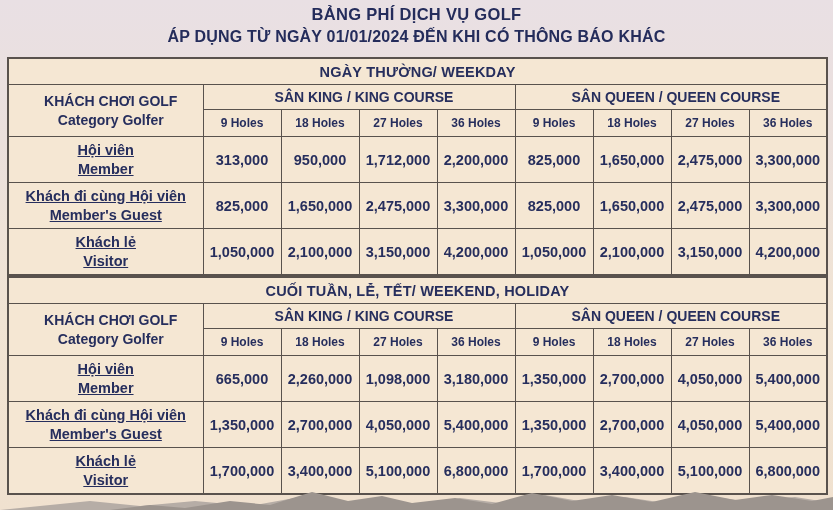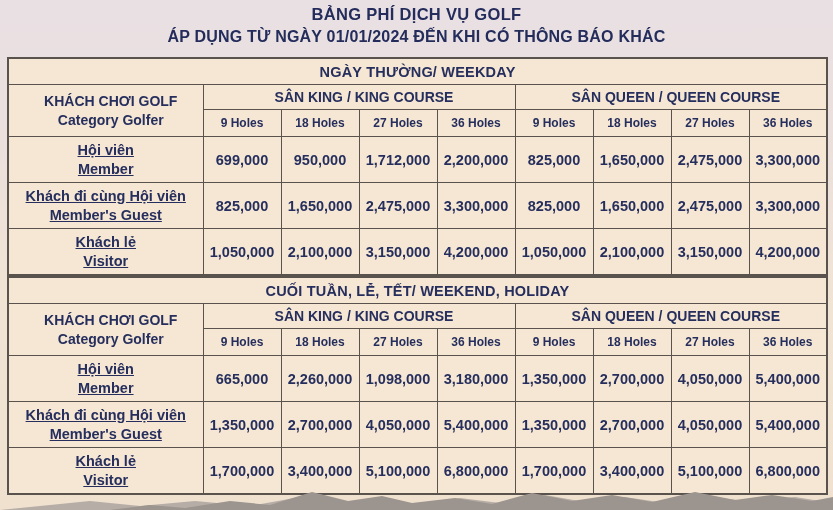--- a/index.html
+++ b/index.html
@@ -70,21 +70,21 @@
       <td>9 Holes</td>
       <td>18 Holes</td>
       <td>27 Holes</td>
       <td>36 Holes</td>
     </tr>
     <tr class="data-row">
       <td class="label-cell">
         <div>Hội viên</div>
         <div>Member</div>
       </td>
-      <td>699,000</td>
+      <td>313,000</td>
       <td>950,000</td>
       <td>1,712,000</td>
       <td>2,200,000</td>
       <td>825,000</td>
       <td>1,650,000</td>
       <td>2,475,000</td>
       <td>3,300,000</td>
     </tr>
     <tr class="data-row">
       <td class="label-cell">

